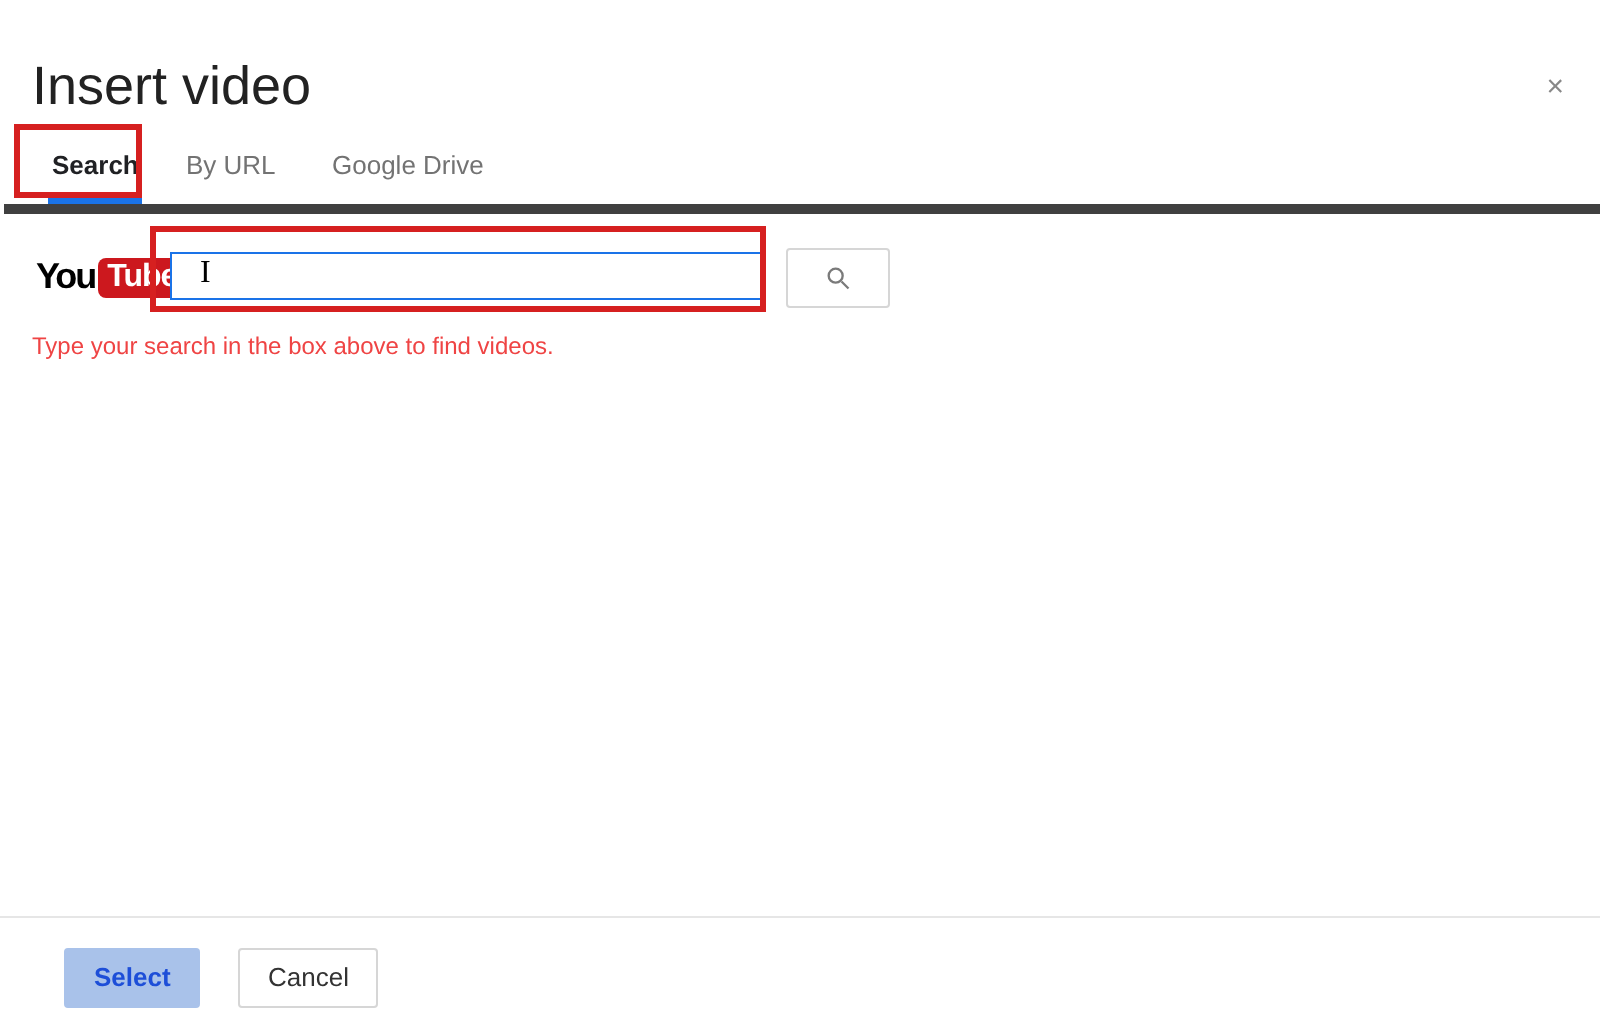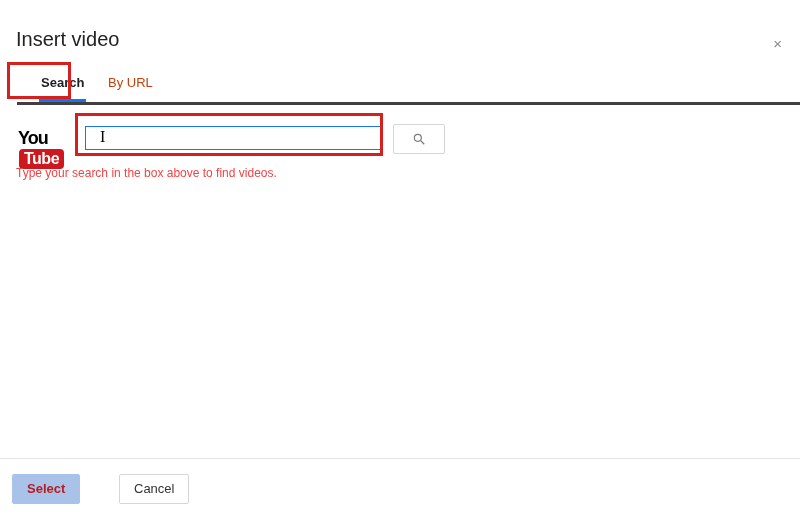--- a/index.html
+++ b/index.html
@@ -12,52 +12,52 @@
     color: #202124;
     overflow: hidden;
     position: relative;
   }
 
   
   .dialog-title {
     position: absolute;
     left: 16px;
     top: 28px;
-    font-size: 20px;
+    font-size: 27px;
     font-weight: 400;
     color: #222;
   }
 
   .close-btn {
     position: absolute;
     right: 14px;
     top: 32px;
     font-size: 15px;
     color: #888;
     cursor: pointer;
     line-height: 1;
     padding: 4px;
   }
 
   
   .tabs {
     position: absolute;
-    left: 17px;
+    left: 2px;
     right: 0;
     top: 68px;
     height: 34px;
-    border-bottom: 3px solid #404040;
+    border-bottom: 5px solid #404040;
   }
   .tab {
     position: absolute;
     top: 0;
     height: 30px;
     line-height: 30px;
     font-size: 13px;
-    color: #c2410c;
+    color: #737373;
     cursor: pointer;
   }
   .tab.active {
     color: #202124;
     font-weight: 700;
   }
   .tab.active::after {
     content: "";
     position: absolute;
     left: -2px;
@@ -75,21 +75,21 @@
     pointer-events: none;
     background: transparent;
   }
 
   
   .yt-logo {
     position: absolute;
     left: 18px;
     top: 128px;
     display: flex;
-    flex-direction: column;
+    align-items: center;
   }
   .yt-you {
     font-family: Arial, sans-serif;
     font-size: 18px;
     font-weight: 700;
     color: #000;
     letter-spacing: -1px;
   }
   .yt-tube {
     display: inline-block;
@@ -174,23 +174,23 @@
     height: 30px;
     line-height: 28px;
     font-size: 13px;
     border-radius: 2px;
     padding: 0 14px;
     cursor: pointer;
     box-sizing: border-box;
     font-family: Arial, sans-serif;
   }
   .btn-primary {
-    left: 12px;
+    left: 32px;
     background: #a9c2ea;
-    color: #b91c1c;
+    color: #1d4ed8;
     border: 1px solid #a9c2ea;
     font-weight: 700;
   }
   .btn-secondary {
     left: 90px;
     background: #fff;
     color: #333;
     border: 1px solid #d6d6d6;
     margin-left: 29px;
   }
@@ -198,20 +198,21 @@
 </head>
 <body>
 
 <div class="dialog-title">Insert video</div>
 
 <div class="close-btn">×</div>
 
 <div class="tabs">
   <div class="tab active" style="left:24px;">Search</div>
   <div class="tab" style="left:91px;">By URL</div>
+  <div class="tab" style="left:164px;">Google Drive</div>
 </div>
 
 <div class="red-box" style="left:7px; top:62px; width:64px; height:37px;"></div>
 
 <div class="yt-logo">
   <span class="yt-you">You</span>
   <span class="yt-tube">Tube</span>
 </div>
 
 <input class="search-input" type="text" value="" style="">

